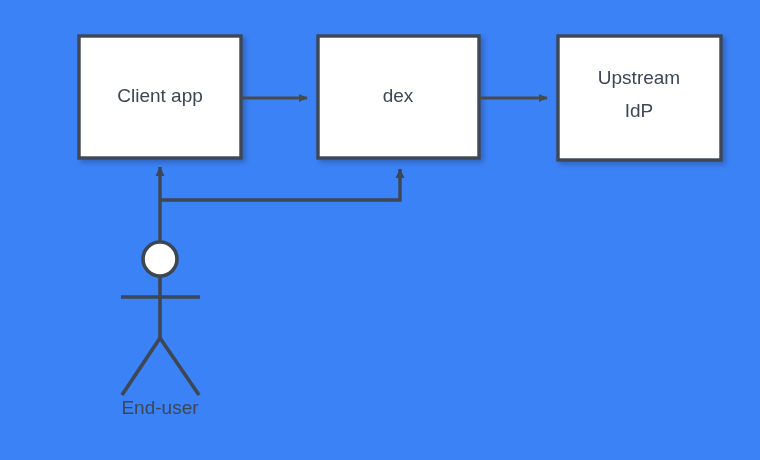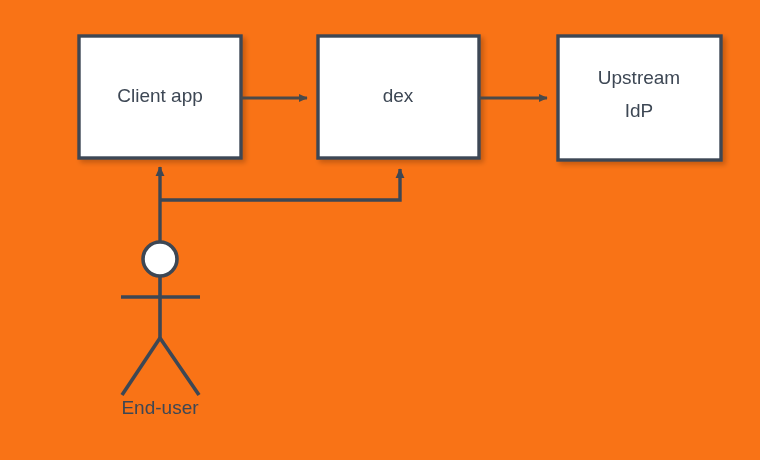--- a/index.html
+++ b/index.html
@@ -11,21 +11,21 @@
   body {
     width: 760px;
     height: 460px;
     font-family: "Liberation Sans", sans-serif;
     overflow: hidden;
   }
   #diagram-canvas {
     position: relative;
     width: 760px;
     height: 460px;
-    background: #f97316;
+    background: #3b82f6;
   }
   #diagram-svg {
     position: absolute;
     top: 0;
     left: 0;
     width: 760px;
     height: 460px;
     display: block;
   }
   .node-label {

